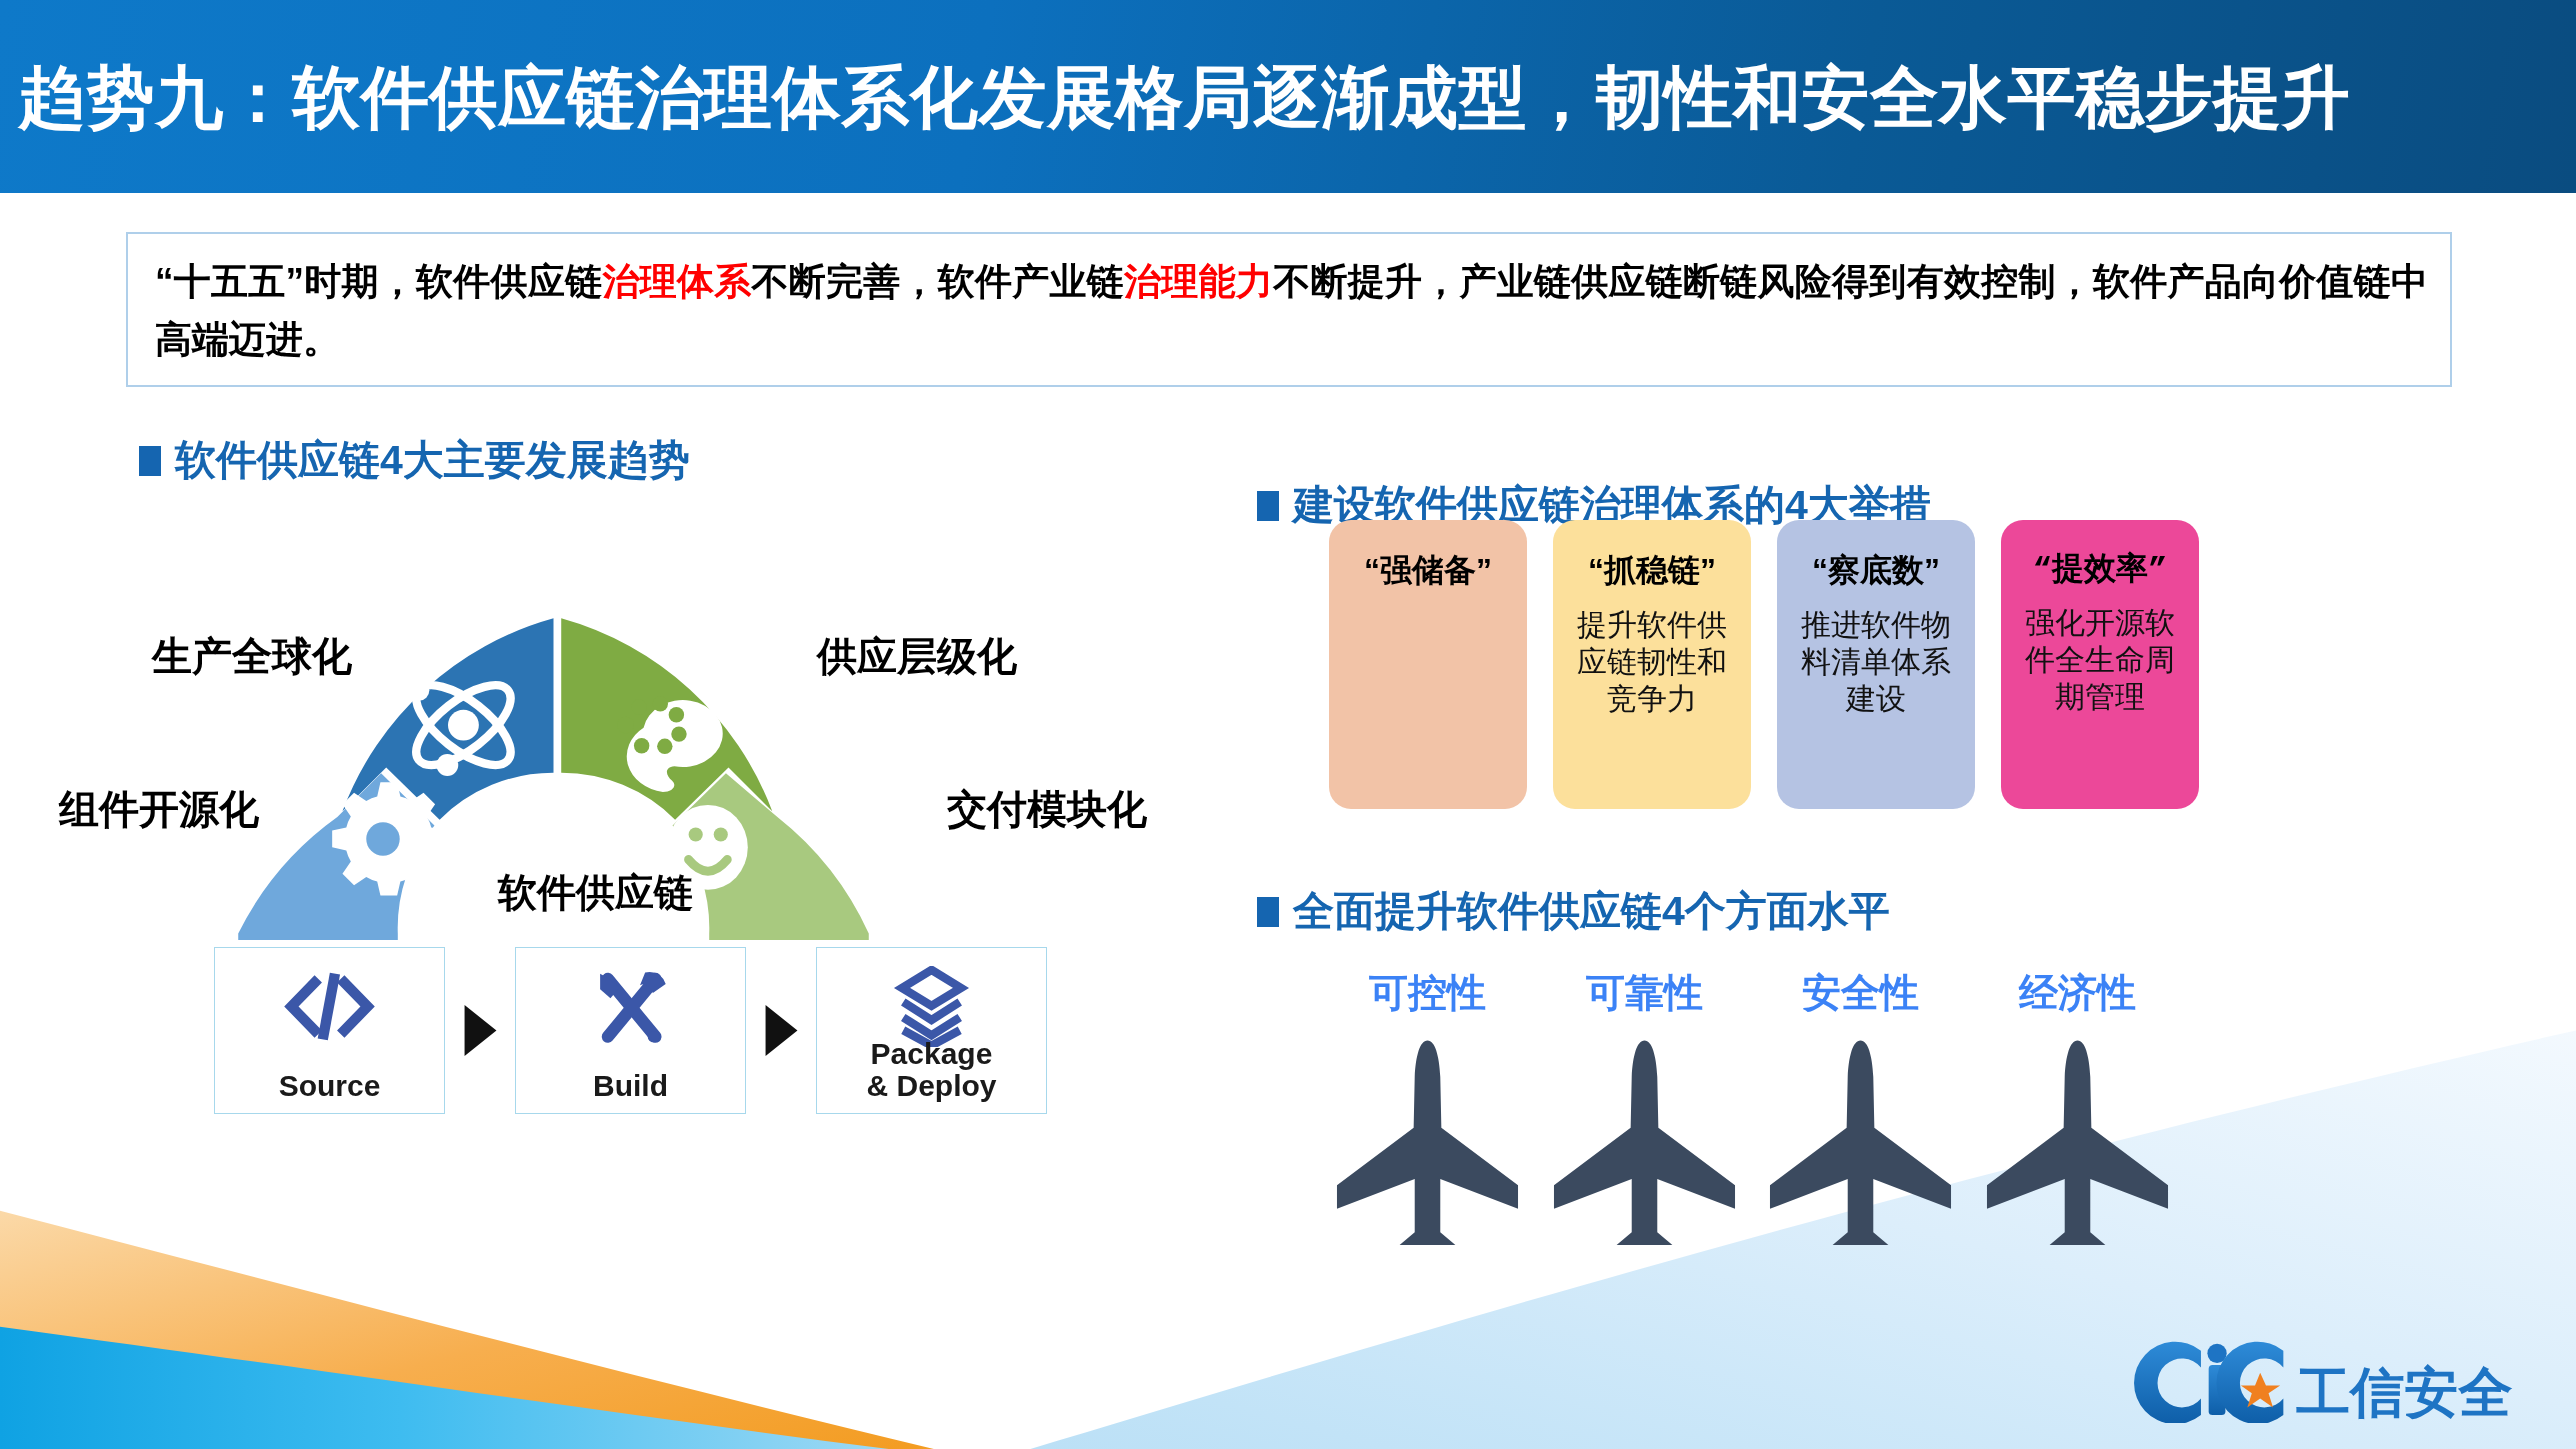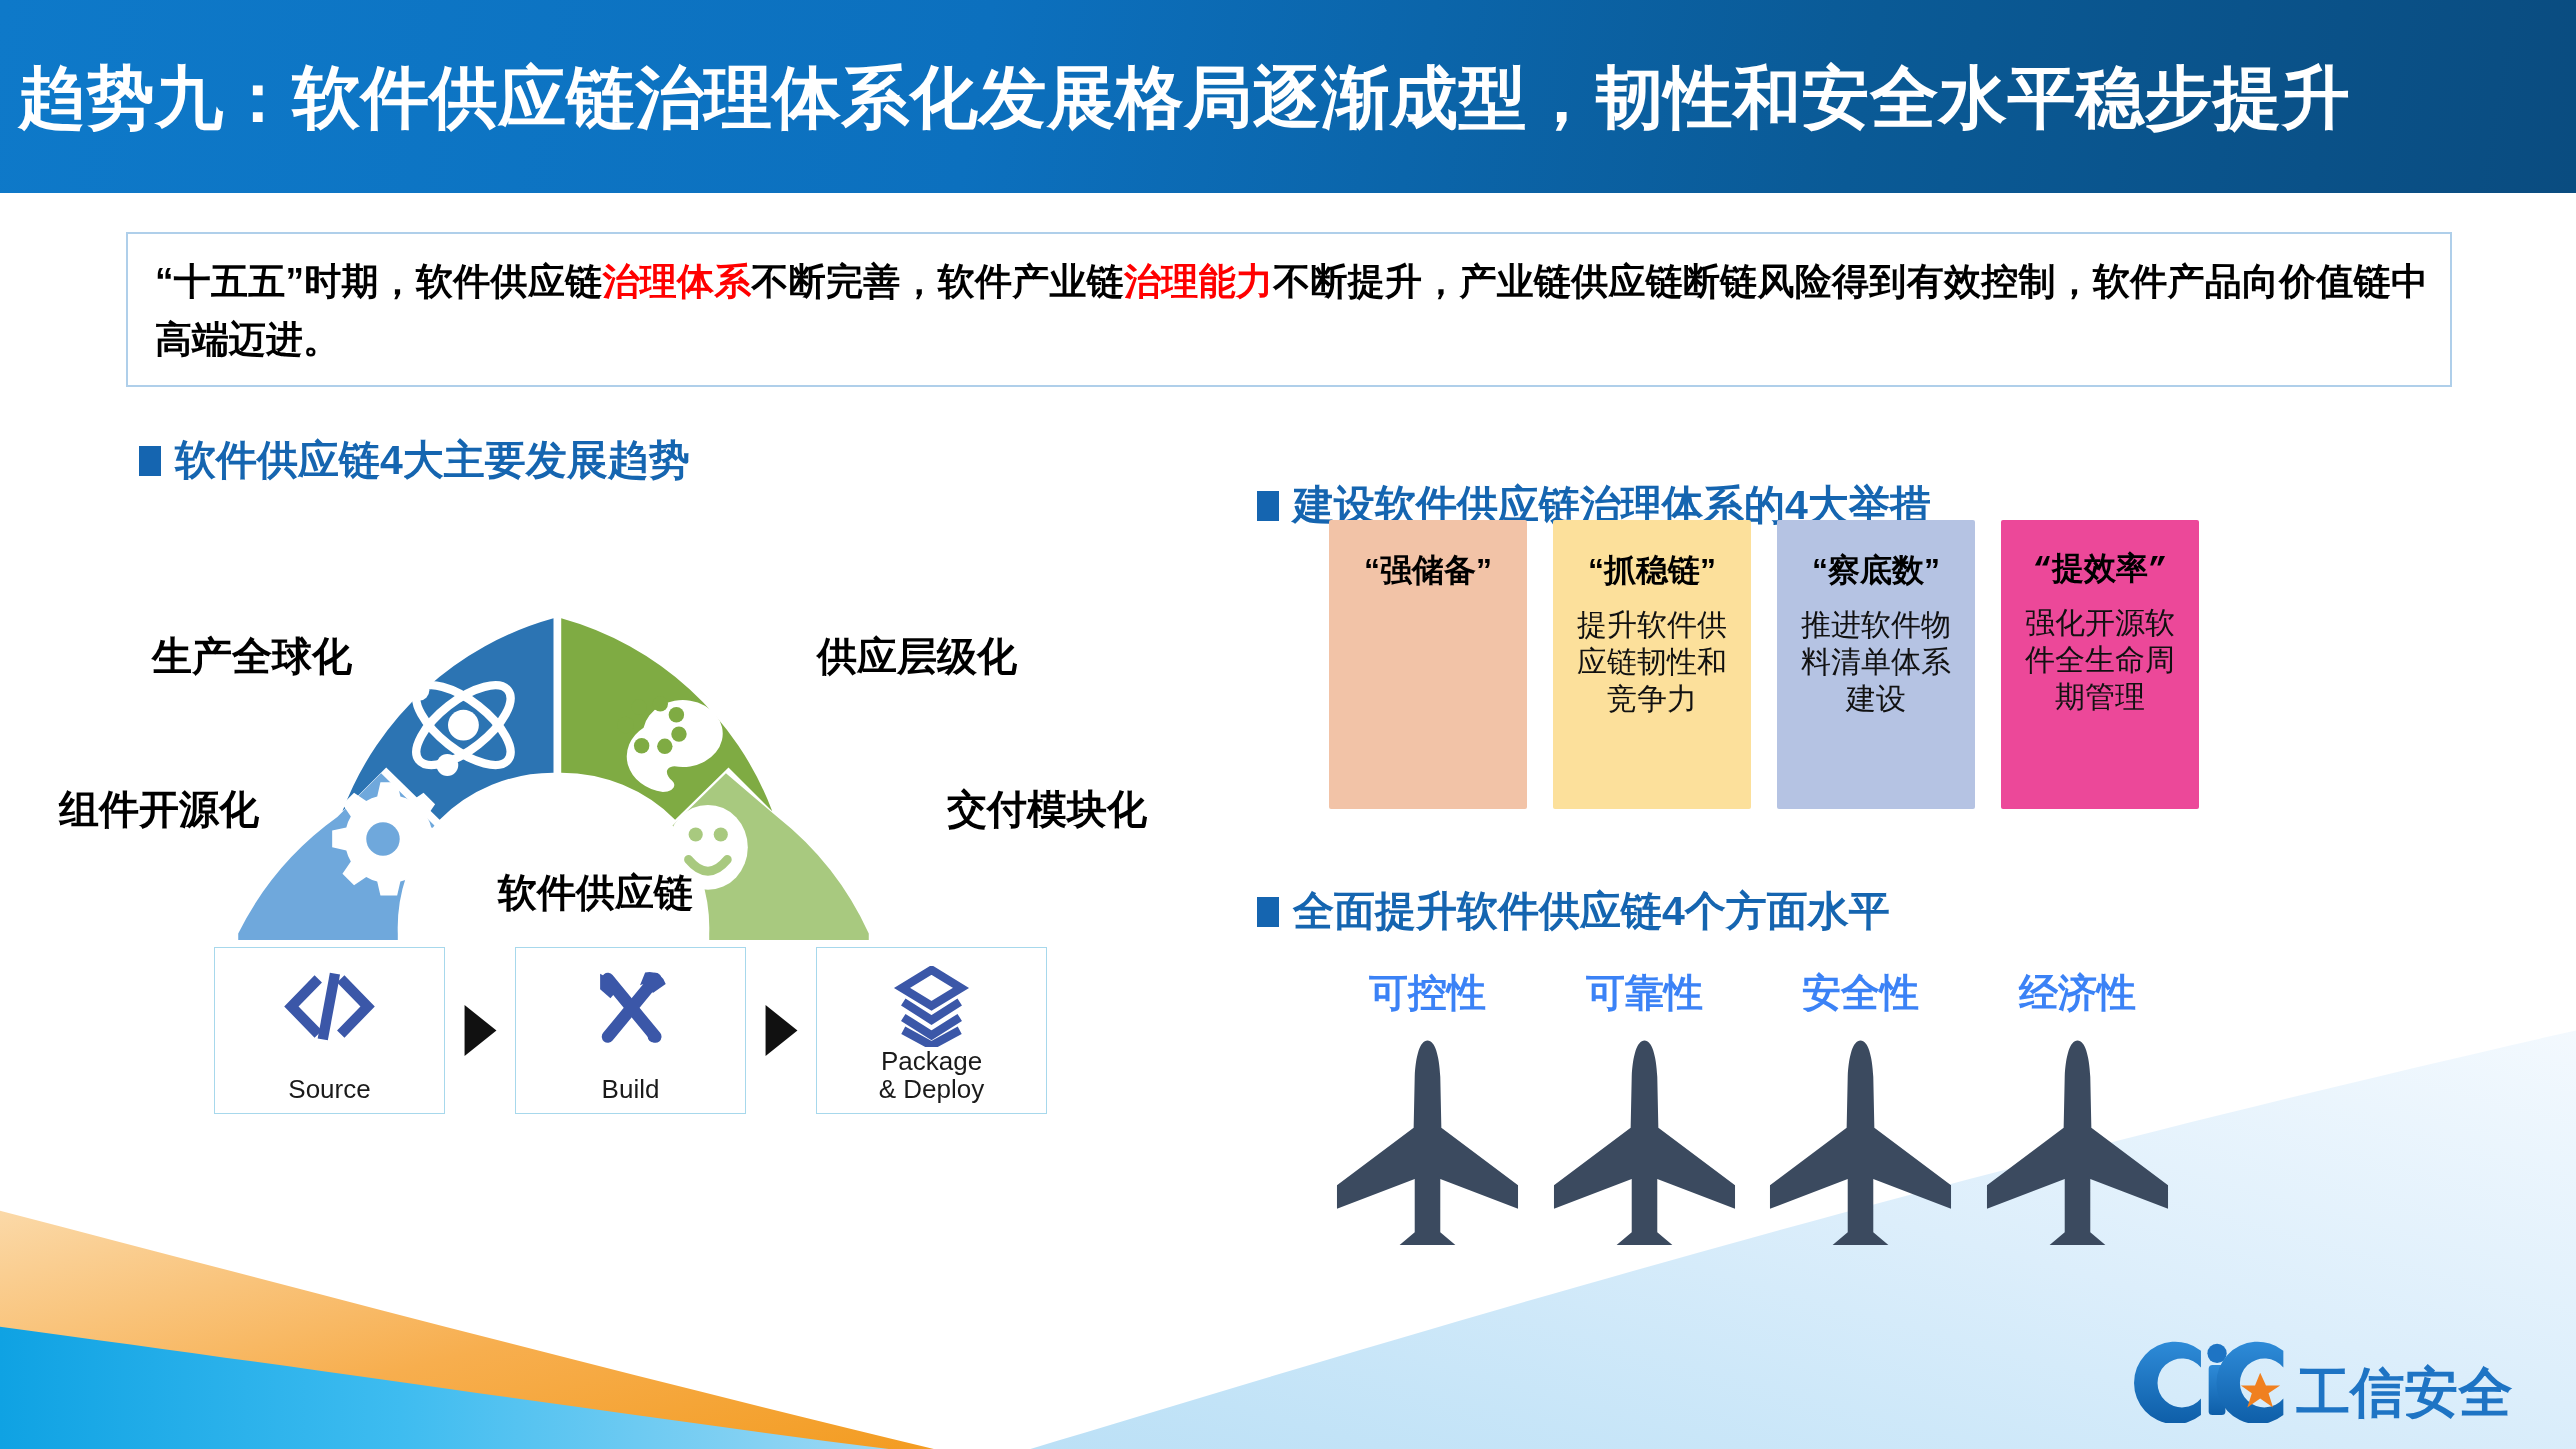--- a/index.html
+++ b/index.html
@@ -66,29 +66,29 @@
   
   .pipe{ position:absolute; left:214px; top:947px; width:837px; height:167px; z-index:5;
          display:flex; align-items:stretch; }
   .pipe-box{
     width:231px; border:1.9px solid #A7D8EC; background:#fff;
     display:flex; flex-direction:column; align-items:center; justify-content:flex-start;
     padding-top:14px; position:relative;
   }
   .pipe-ico{ height:88px; display:flex; align-items:center; justify-content:center; }
   .pipe-cap{
-    font-size:26px; font-weight:normal; color:#1a1a1a; line-height:1.08; text-align:center;
+    font-size:30px; font-weight:bold; color:#1a1a1a; line-height:1.08; text-align:center;
     position:absolute; bottom:10.3px; left:0; right:0;
   }
   .pipe-arrow{ width:70px; display:flex; align-items:center; justify-content:center; }
 
   
   .cards{ position:absolute; left:1329px; top:0; width:876px; height:0; z-index:5; }
   .card{
-    position:absolute; top:520px; width:198px; height:289px; border-radius:2px;
+    position:absolute; top:520px; width:198px; height:289px; border-radius:22px;
     padding:33px 14px 0 14px; text-align:center;
   }
   .card-title{ font-size:32px; font-weight:bold; color:#000; line-height:1.1; white-space:nowrap; }
   .card-body{ font-size:30px; font-weight:normal; color:#111; line-height:1.22; margin-top:19.3px; }
 
   
   .aspect{ position:absolute; width:213px; z-index:5; text-align:center; }
   .aspect-label{ font-size:39px; font-weight:bold; color:#3b82f6; white-space:nowrap; }
   .aspect-plane{ margin-top:11.6px; }
 

